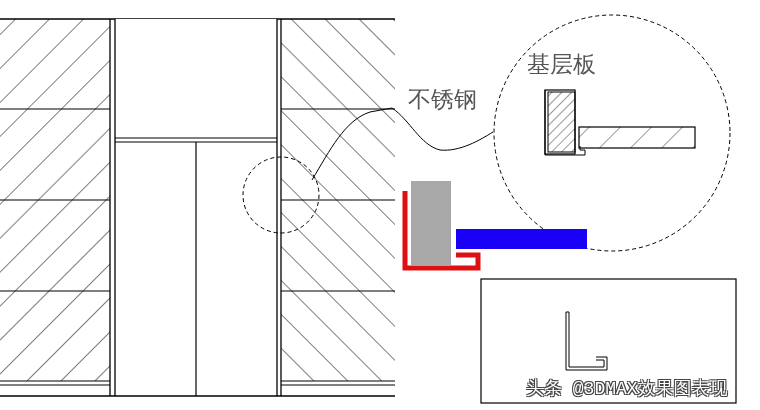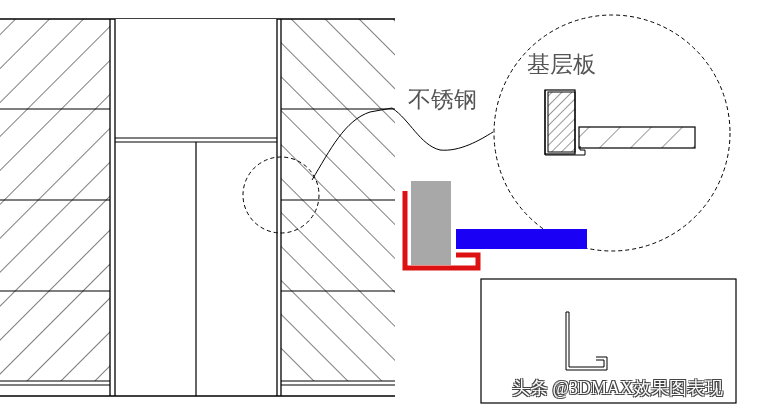--- a/index.html
+++ b/index.html
@@ -1,20 +1,20 @@
 <!DOCTYPE html>
 <html><head>
 <meta charset="utf-8">
 <style>
   html,body{margin:0;padding:0;background:#ffffff;}
   #canvas{position:relative;width:760px;height:410px;overflow:hidden;background:#fff;}
   svg{position:absolute;left:0;top:0;}
   .lbl{position:absolute;font-family:"DejaVu Serif",serif;color:#555;white-space:nowrap;}
-  .wm{position:absolute;font-family:Liberation Serif, serif;color:#fff;white-space:nowrap;
-      text-shadow:-1px -1px 0 #444,1px -1px 0 #444,-1px 1px 0 #444,1px 1px 0 #444;}
+  .wm{position:absolute;font-family:Liberation Mono, monospace;color:#fff;white-space:nowrap;
+      text-shadow:-1px -1px 0 #444,1px -1px 0 #444,-1px 1px 0 #444,1px 1px 0 #444;margin-left:14px;}
 </style>
 </head>
 <body>
 
 <div id="canvas">
   <svg width="760" height="410" viewBox="0 0 760 410">
     <defs>
       <pattern id="hatchL" patternUnits="userSpaceOnUse" width="24" height="24" patternTransform="rotate(45)">
         <line x1="0" y1="0" x2="0" y2="24" stroke="#000" stroke-width="1"></line>
       </pattern>

